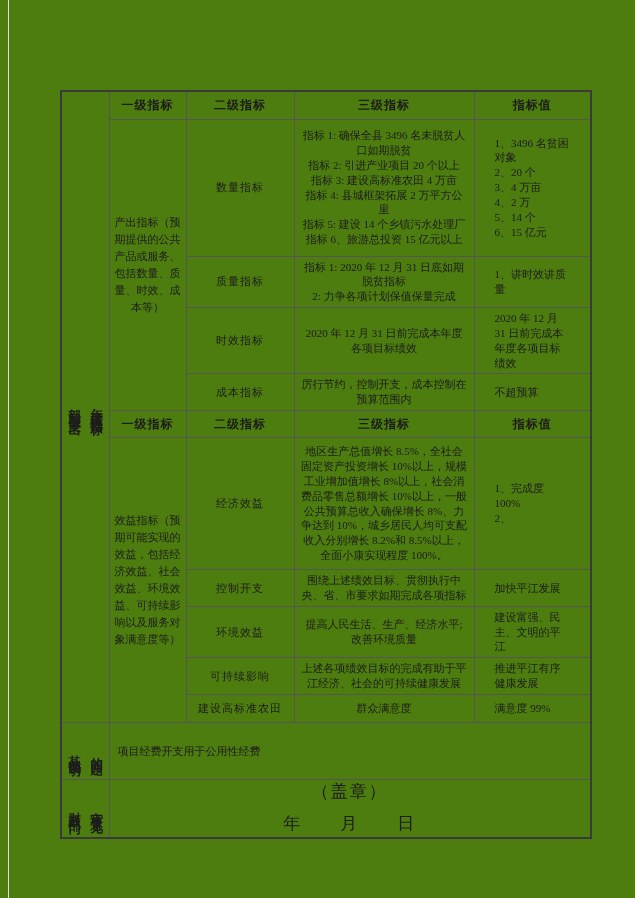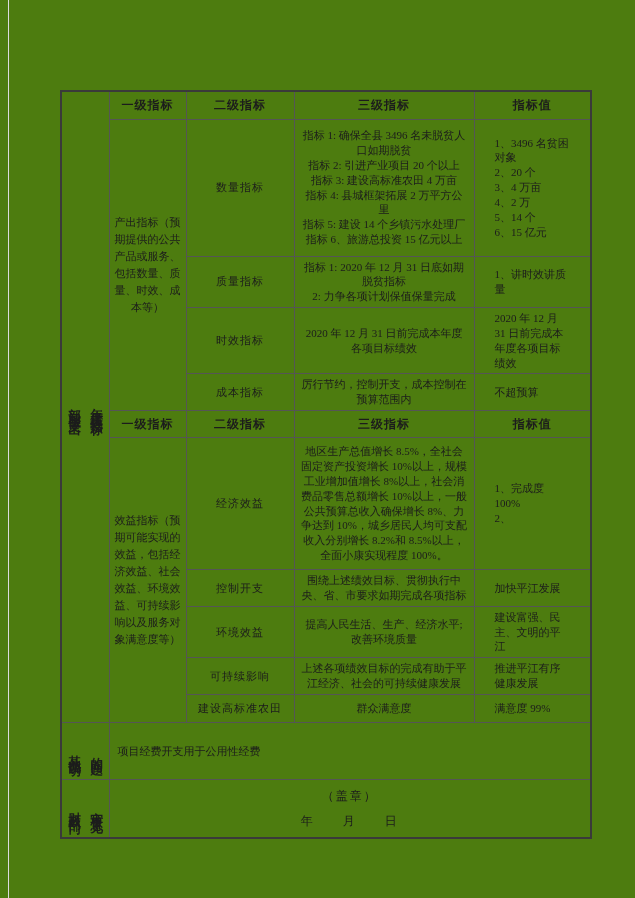--- a/index.html
+++ b/index.html
@@ -61,21 +61,21 @@
   }
   .vlabel span {
     writing-mode: vertical-rl; text-orientation: upright;
     font-weight: bold; font-size: 12.5px; letter-spacing: 3px;
   }
   td.c-rowlabel { padding: 2px; }
 
   .seal-cell {
     display: flex; flex-direction: column; align-items: center;
     justify-content: center; gap: 9px; height: 100%;
-    font-size: 12px; letter-spacing: 2px;
+    font-size: 17px; letter-spacing: 2px;
   }
   td.c-other-content { text-align: left; padding: 4px 8px; }
 </style>
 </head>
 <body>
 
 <div class="page">
   <div class="scan-edge"></div>
 
   <table class="form">

